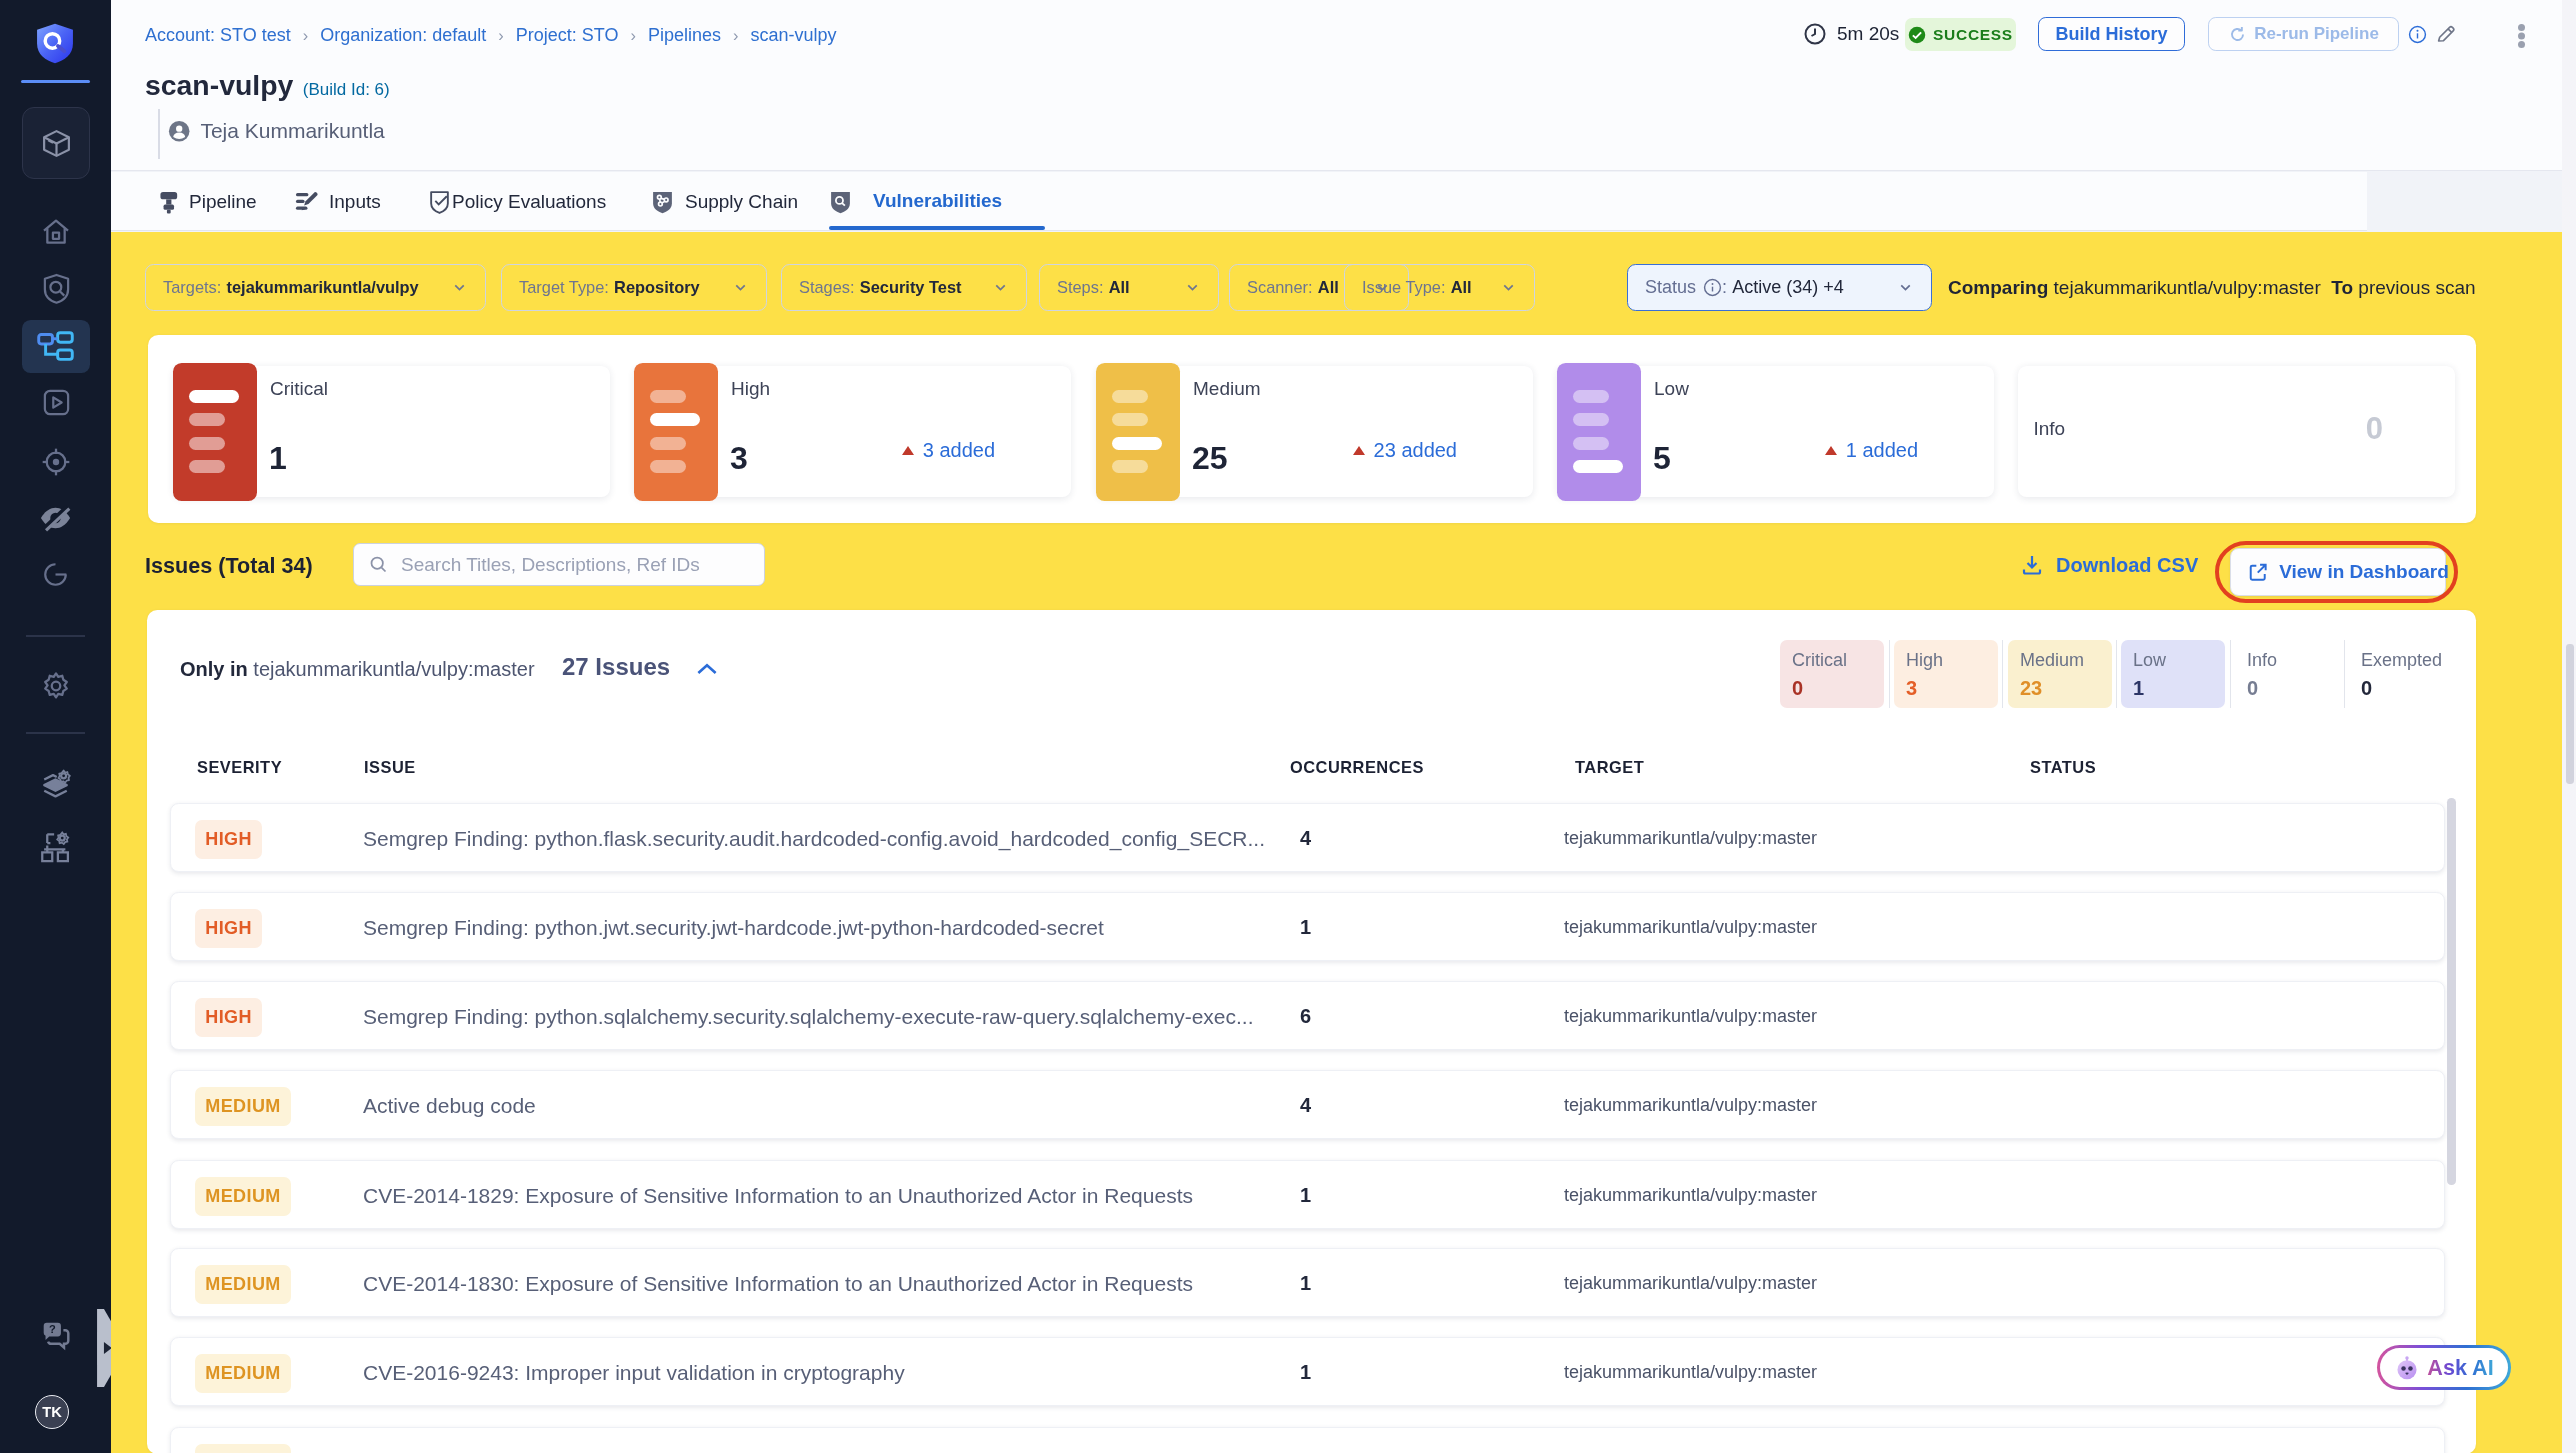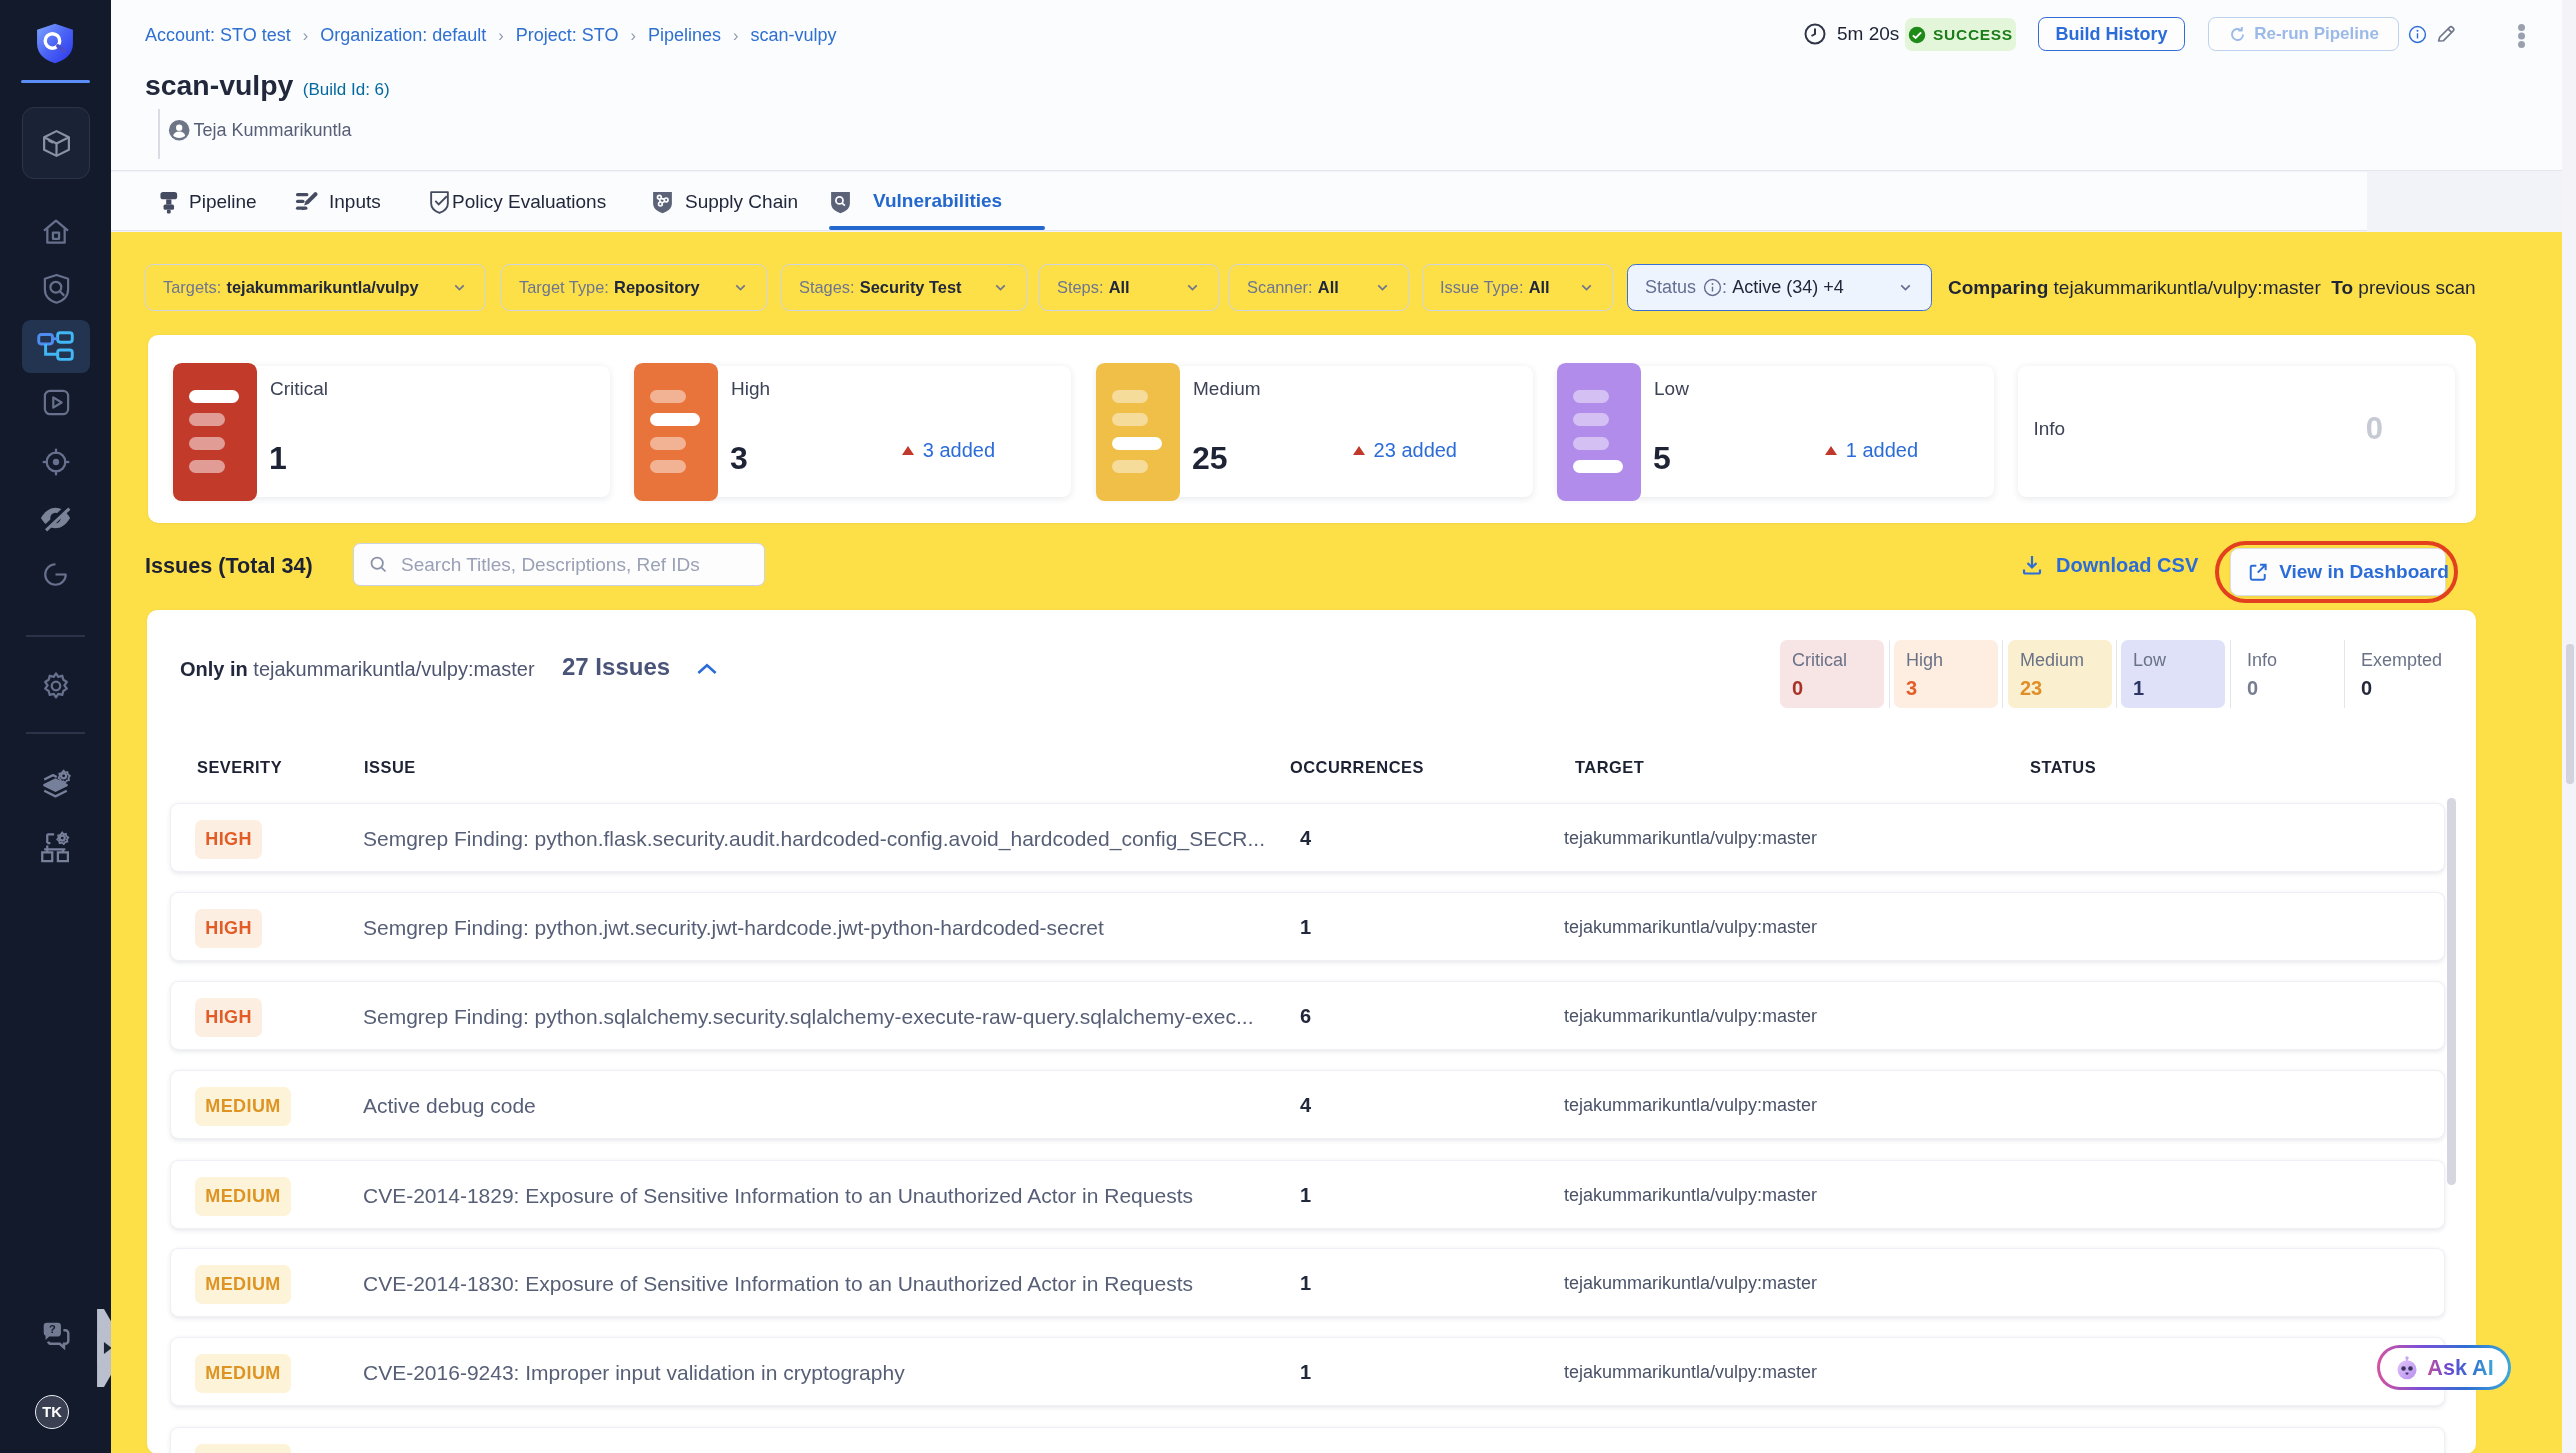--- a/index.html
+++ b/index.html
@@ -162,21 +162,21 @@
   </div>
 
   <div class="ab" style="left:34px;top:69px;font-size:28.4px;font-weight:700;color:#22283c">scan-vulpy<span style="font-weight:400;font-size:17px;color:#0369a1">&nbsp;&nbsp;(Build Id: 6)</span></div>
   <div class="ab" style="left:47px;top:109px;width:1.7px;height:50px;background:#d9dce6"></div>
   <div class="ab flex" style="left:57px;top:119px">
     <svg width="22.4" height="22.4" viewBox="0 0 24 24">
         <circle cx="12" cy="12" r="11" fill="#6d7587"></circle>
         <circle cx="12" cy="9.3" r="3.4" fill="#fff"></circle>
         <path d="M12 13.5 c3.6 0 6 2 6.4 4.6 a11 11 0 0 1 -12.8 0 C6 15.5 8.4 13.5 12 13.5 Z" fill="#fff"></path>
       </svg>
-    <span style="font-size:18px;color:#575f77;margin-left:3px">Teja Kummarikuntla</span>
+    <span style="font-size:21px;color:#575f77;margin-left:10px">Teja Kummarikuntla</span>
   </div>
 
   <svg class="ab" style="left:1692px;top:21.6px" width="24" height="24" viewBox="0 0 24 24" fill="none" stroke="#2f3547" stroke-width="2">
       <circle cx="12" cy="12" r="9.5"></circle>
       <path d="M12 6.5 V12 L8.5 14"></path>
     </svg>
   <div class="ab" style="left:1726px;top:23px;font-size:19px;color:#1d2334">5m 20s</div>
   <div class="ab flex" style="left:1794px;top:18px;width:111px;height:33px;background:#e4f6da;border-radius:7px;justify-content:center">
     <svg width="18" height="18" viewBox="0 0 24 24">
         <circle cx="12" cy="12" r="11" fill="#1e8a17"></circle>
@@ -269,21 +269,21 @@
   <div class="fbox" style="left:928px;width:180px">Steps:<b>All</b><span class="chev">
         <svg width="17" height="17" viewBox="0 0 20 20" fill="none" stroke="#6d7590" stroke-width="2">
           <path d="M5 7.5 L10 12.5 L15 7.5"></path>
         </svg>
       </span></div>
   <div class="fbox" style="left:1118px;width:180px">Scanner:<b>All</b><span class="chev">
         <svg width="17" height="17" viewBox="0 0 20 20" fill="none" stroke="#6d7590" stroke-width="2">
           <path d="M5 7.5 L10 12.5 L15 7.5"></path>
         </svg>
       </span></div>
-  <div class="fbox" style="left:1311px;width:191px">Issue Type:<b>All</b><span class="chev">
+  <div class="fbox" style="left:1233px;width:191px">Issue Type:<b>All</b><span class="chev">
         <svg width="17" height="17" viewBox="0 0 20 20" fill="none" stroke="#6d7590" stroke-width="2">
           <path d="M5 7.5 L10 12.5 L15 7.5"></path>
         </svg>
       </span></div>
   <div class="fbox" style="left:1516px;width:305px;border-color:#3a6fd6;background:#eef4fd;color:#646e92;font-size:18px">Status
     <svg style="margin-left:7px" width="19" height="19" viewBox="0 0 24 24" fill="none" stroke="#646e92" stroke-width="1.8">
         <circle cx="12" cy="12" r="10"></circle>
         <line x1="12" y1="11" x2="12" y2="17"></line>
         <circle cx="12" cy="7.5" r="1.2" fill="#646e92" stroke="none"></circle>
       </svg>:<span style="color:#22283b;margin-left:5.2px">Active (34) +4</span>

